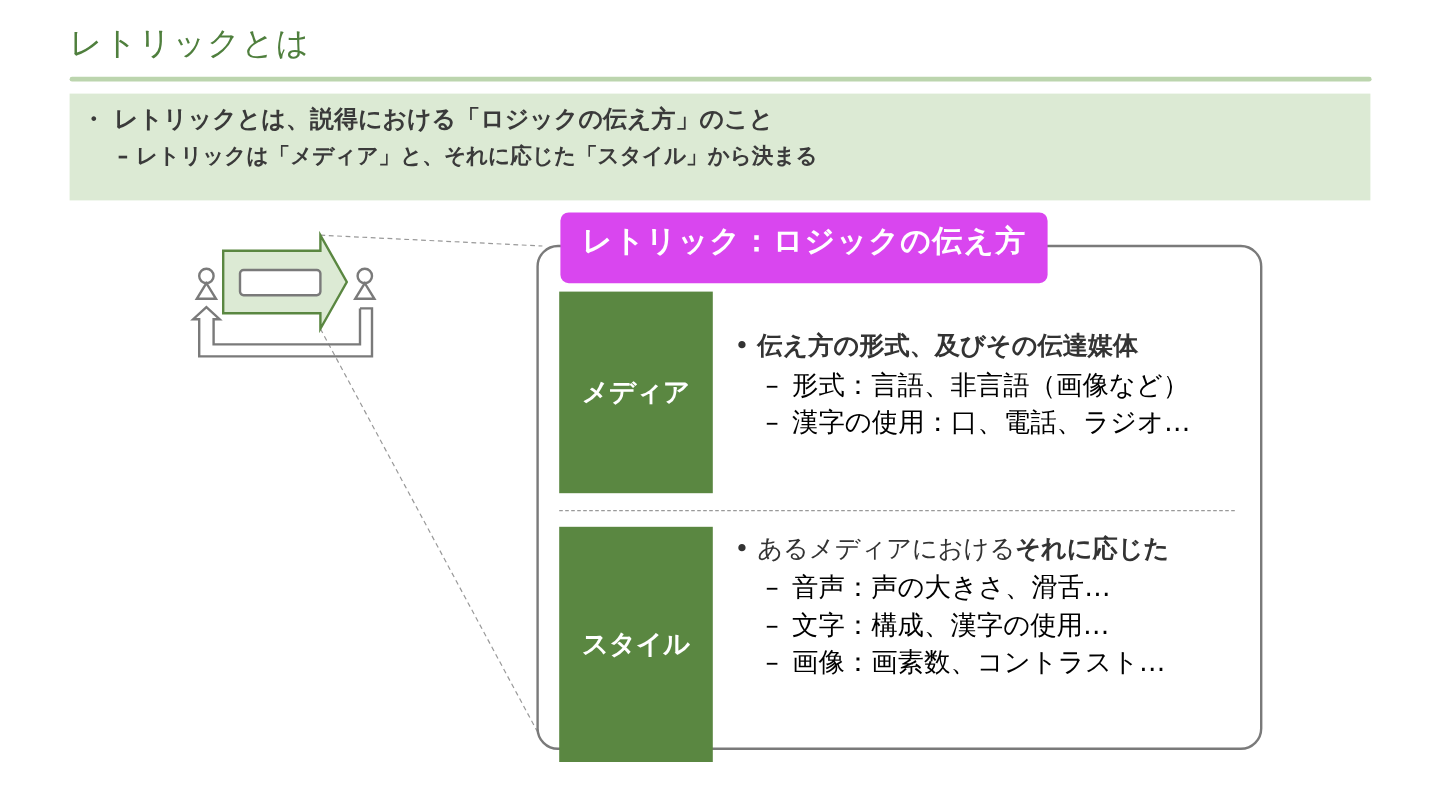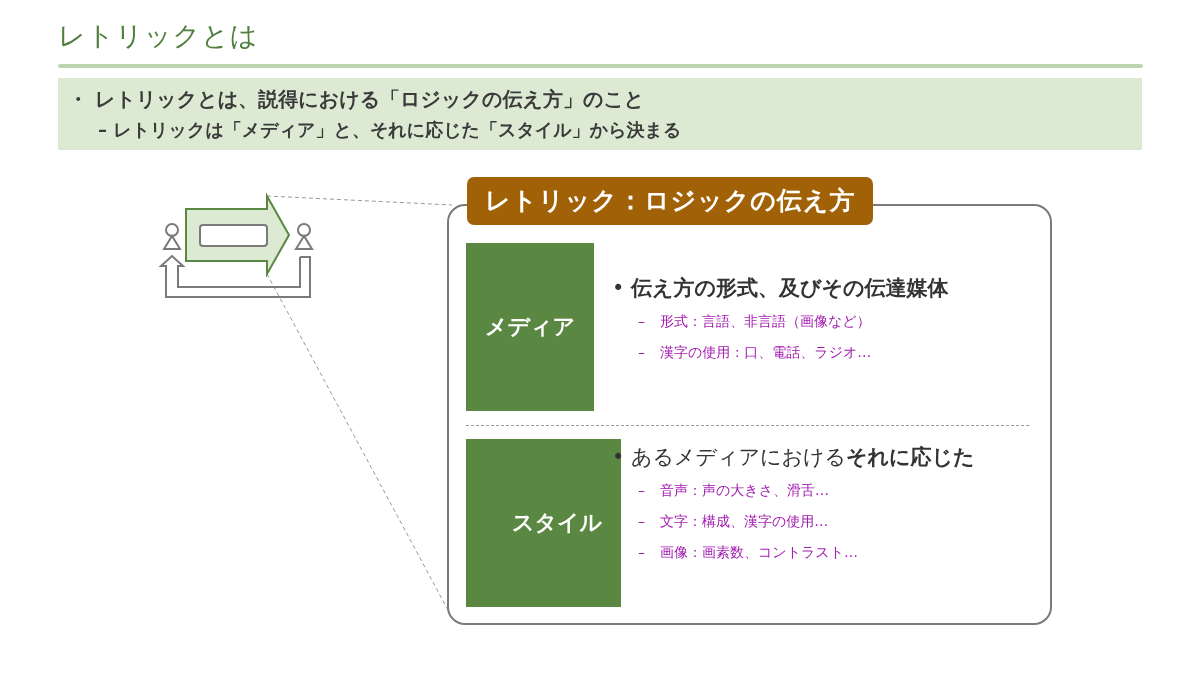--- a/index.html
+++ b/index.html
@@ -11,55 +11,55 @@
   }
   .title {
     position: absolute; left: 58px; top: 18px;
     font-size: 27px; font-weight: normal; color: #4f7f3d; letter-spacing: 1px;
   }
   .title-rule {
     position: absolute; left: 58px; top: 64px; width: 1085px; height: 4px;
     background: #bcd5ae; border-radius: 2px;
   }
   .summary {
-    position: absolute; left: 58px; top: 78px; width: 1084px; height: 72px;
+    position: absolute; left: 58px; top: 78px; width: 1084px; height: 89px;
     background: #dcead4;
   }
   .summary .l1 {
     position: absolute; left: 10px; top: 8px; font-size: 20px; font-weight: bold; color: #3a3a3a;
   }
   .summary .l2 {
     position: absolute; left: 40px; top: 40px; font-size: 18px; font-weight: bold; color: #3a3a3a;
   }
   .diagram-svg { position: absolute; left: 0; top: 0; }
 
   .card {
     position: absolute; left: 447px; top: 204px; width: 601px; height: 417px;
     border: 2px solid #7a7a7a; border-radius: 18px; background: #fff;
   }
   .card-title {
-    position: absolute; left: 467px; top: 177px; height: 48px;
-    padding: 0 18px; background: #a16207; border-radius: 7px;
+    position: absolute; left: 467px; top: 177px; height: 59px;
+    padding: 0 18px; background: #d946ef; border-radius: 7px;
     color: #ffffff; font-size: 25px; font-weight: bold; line-height: 48px; letter-spacing: 1px;
   }
   .cat-box {
     position: absolute; left: 466px; width: 128px; background: #5a8741;
     color: #fff; font-size: 22px; font-weight: bold;
     display: flex; align-items: center; justify-content: center;
   }
   .cat-media { top: 243px; height: 168px; }
-  .cat-style { top: 439px; height: 168px; padding-left: 27px; }
+  .cat-style { top: 439px; height: 196px; }
   .divider {
     position: absolute; left: 466px; top: 425px; width: 563px; height: 0;
     border-top: 1px dashed #999;
   }
   .block { position: absolute; left: 612px; }
   .block .head { font-size: 21px; margin-bottom: 4px; color: #333; }
   .block .head b { font-weight: bold; }
-  .block .sub { font-size: 14px; padding-left: 26px; line-height: 31px; color: #a21caf; white-space: pre; }
+  .block .sub { font-size: 22px; padding-left: 26px; line-height: 31px; color: #000000; white-space: pre; }
   .block .sub .dash { display: inline-block; width: 22px; }
   .block-media { top: 248px; margin-top: 26px; }
   .block-style { top: 443px; }
   .logo {
     position: absolute; left: 1112px; top: 630px; font-size: 28px; color: #2b2b33;
     font-family: "Liberation Sans", sans-serif; letter-spacing: 0.5px; margin-top: 48px;
   }
   .logo .leaf {
     position: absolute; left: 14px; top: 3px; width: 5px; height: 8px;
     background: #6aa23a; border-radius: 0 6px 0 6px; transform: rotate(15deg);

